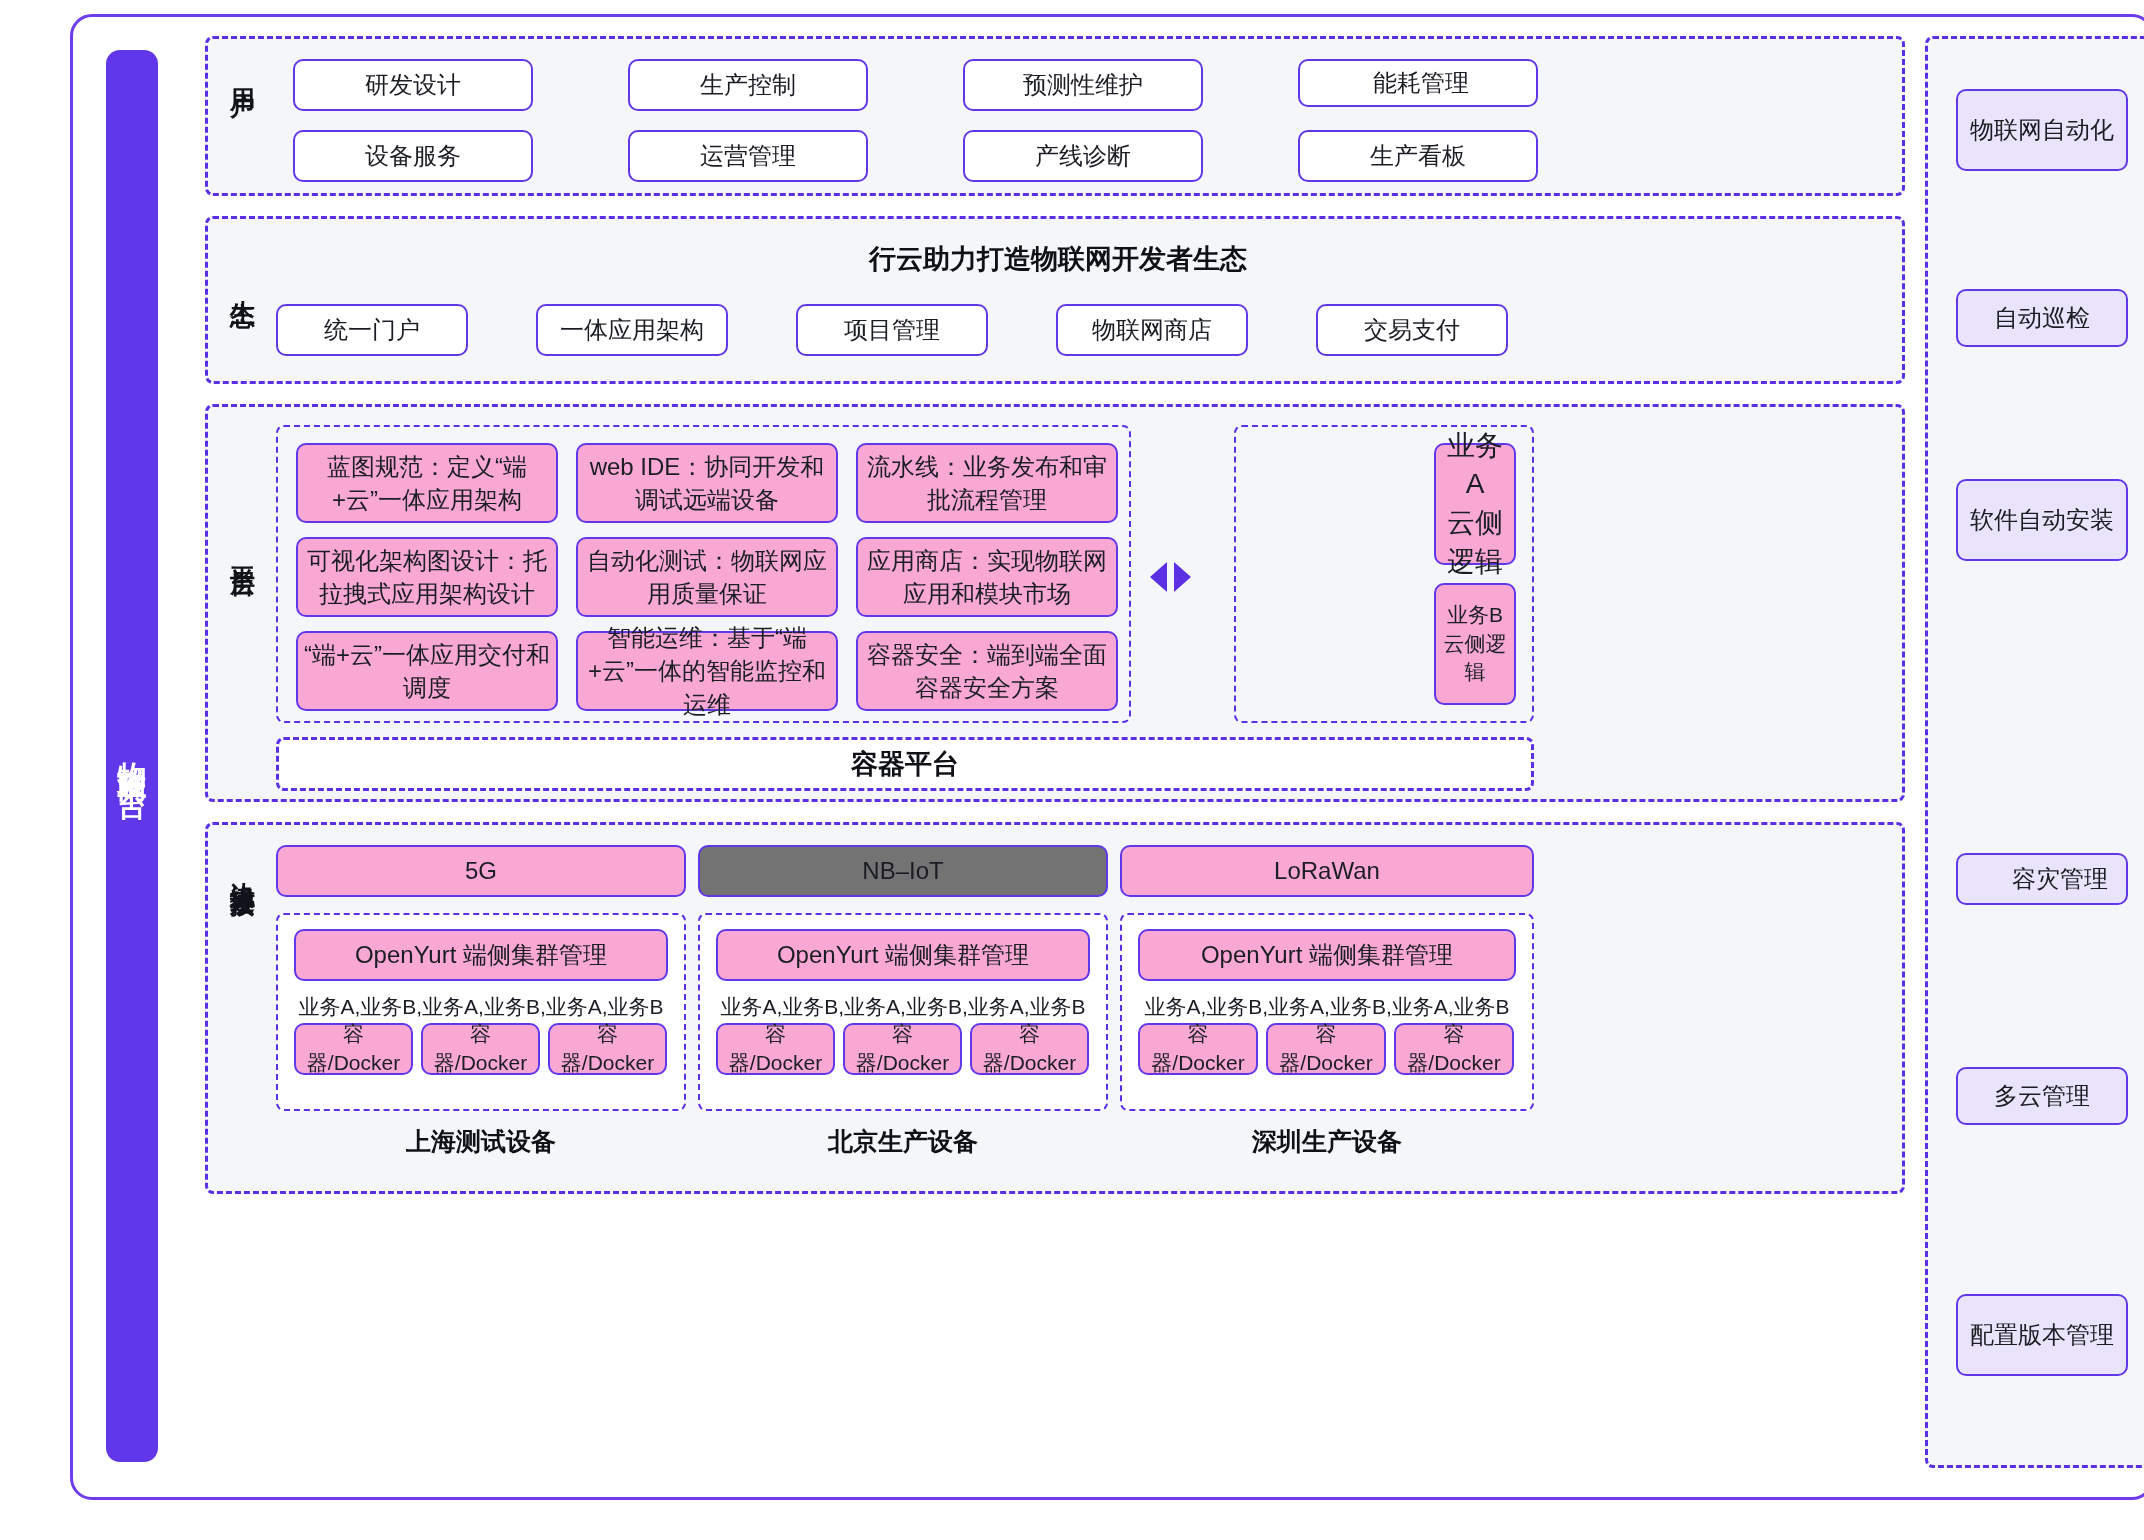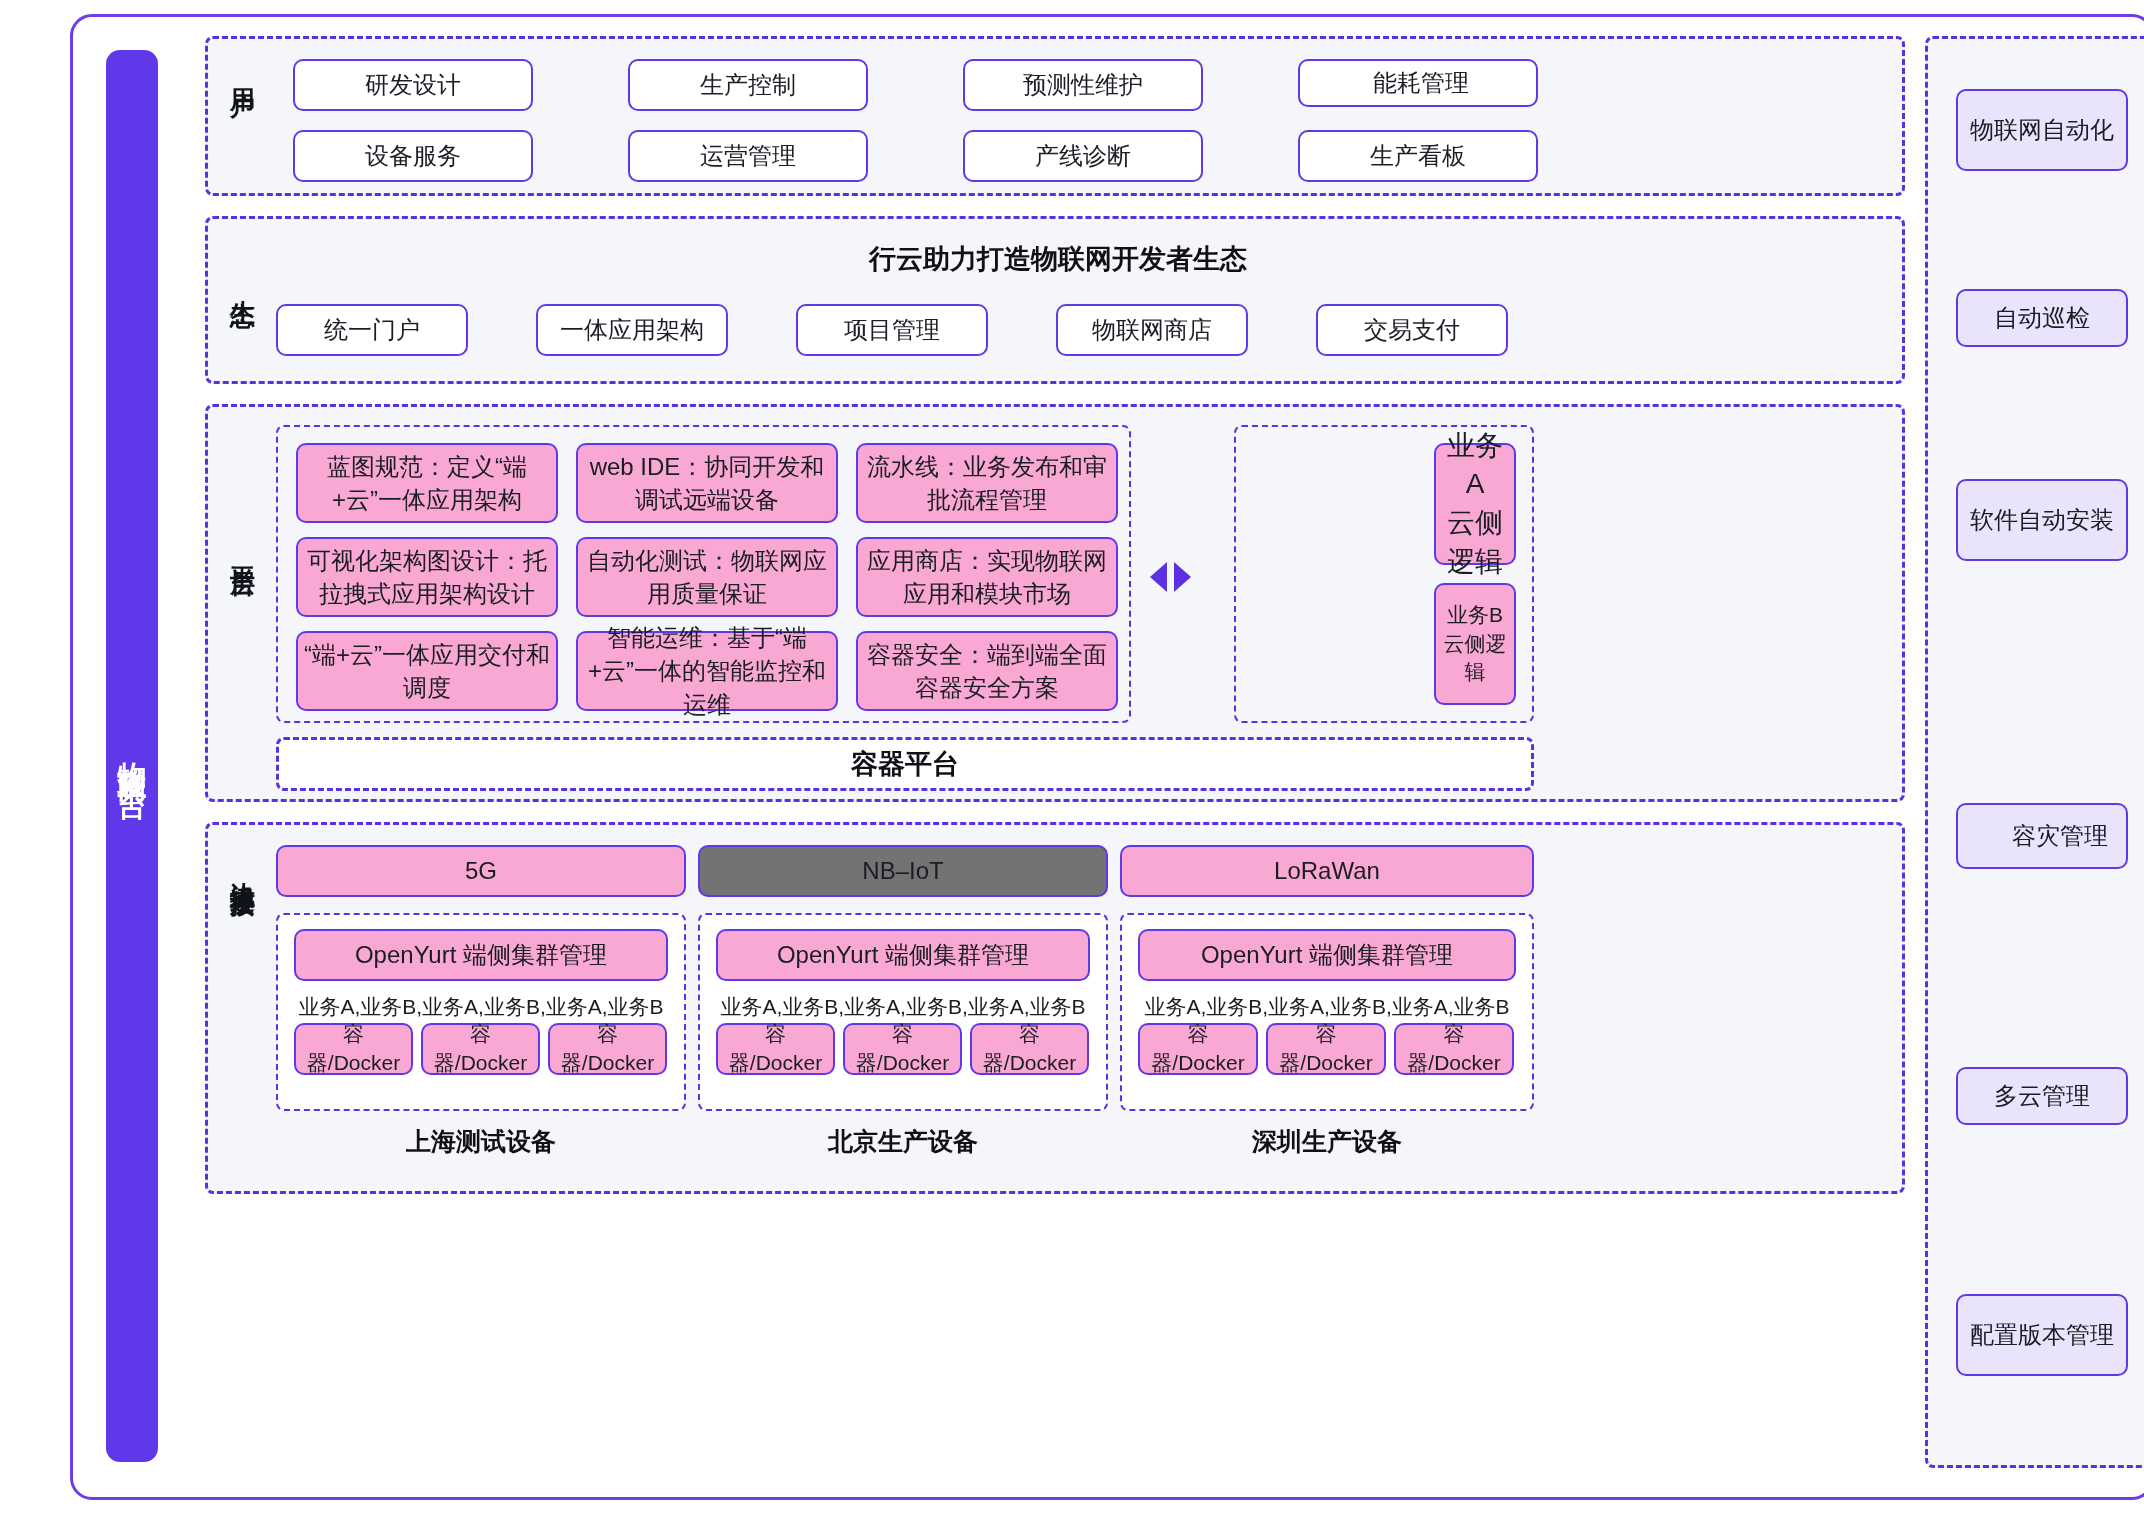--- a/index.html
+++ b/index.html
@@ -260,17 +260,17 @@
       <div class="pill lilac" style="left:1058px; top:198px; width:120px; height:52px; font-size:21px;">容器/Docker</div>
       <div class="pill lilac" style="left:1186px; top:198px; width:120px; height:52px; font-size:21px;">容器/Docker</div>
       <div class="site-name" style="left:912px; top:300px; width:414px;">深圳生产设备</div>
     </div>
   </div>
 
   <div class="right-sec">
     <div class="right-pill" style="top:50px; height:82px;">物联网自动化</div>
     <div class="right-pill" style="top:250px; height:58px;">自动巡检</div>
     <div class="right-pill" style="top:440px; height:82px;">软件自动安装</div>
-    <div class="right-pill" style="top:764px; height:66px;padding-left:36px;">容灾管理</div>
+    <div class="right-pill" style="top:814px; height:52px;padding-left:36px;">容灾管理</div>
     <div class="right-pill" style="top:1028px; height:58px;">多云管理</div>
     <div class="right-pill" style="top:1255px; height:82px;">配置版本管理</div>
   </div>
 </div>
 
 </body></html>

